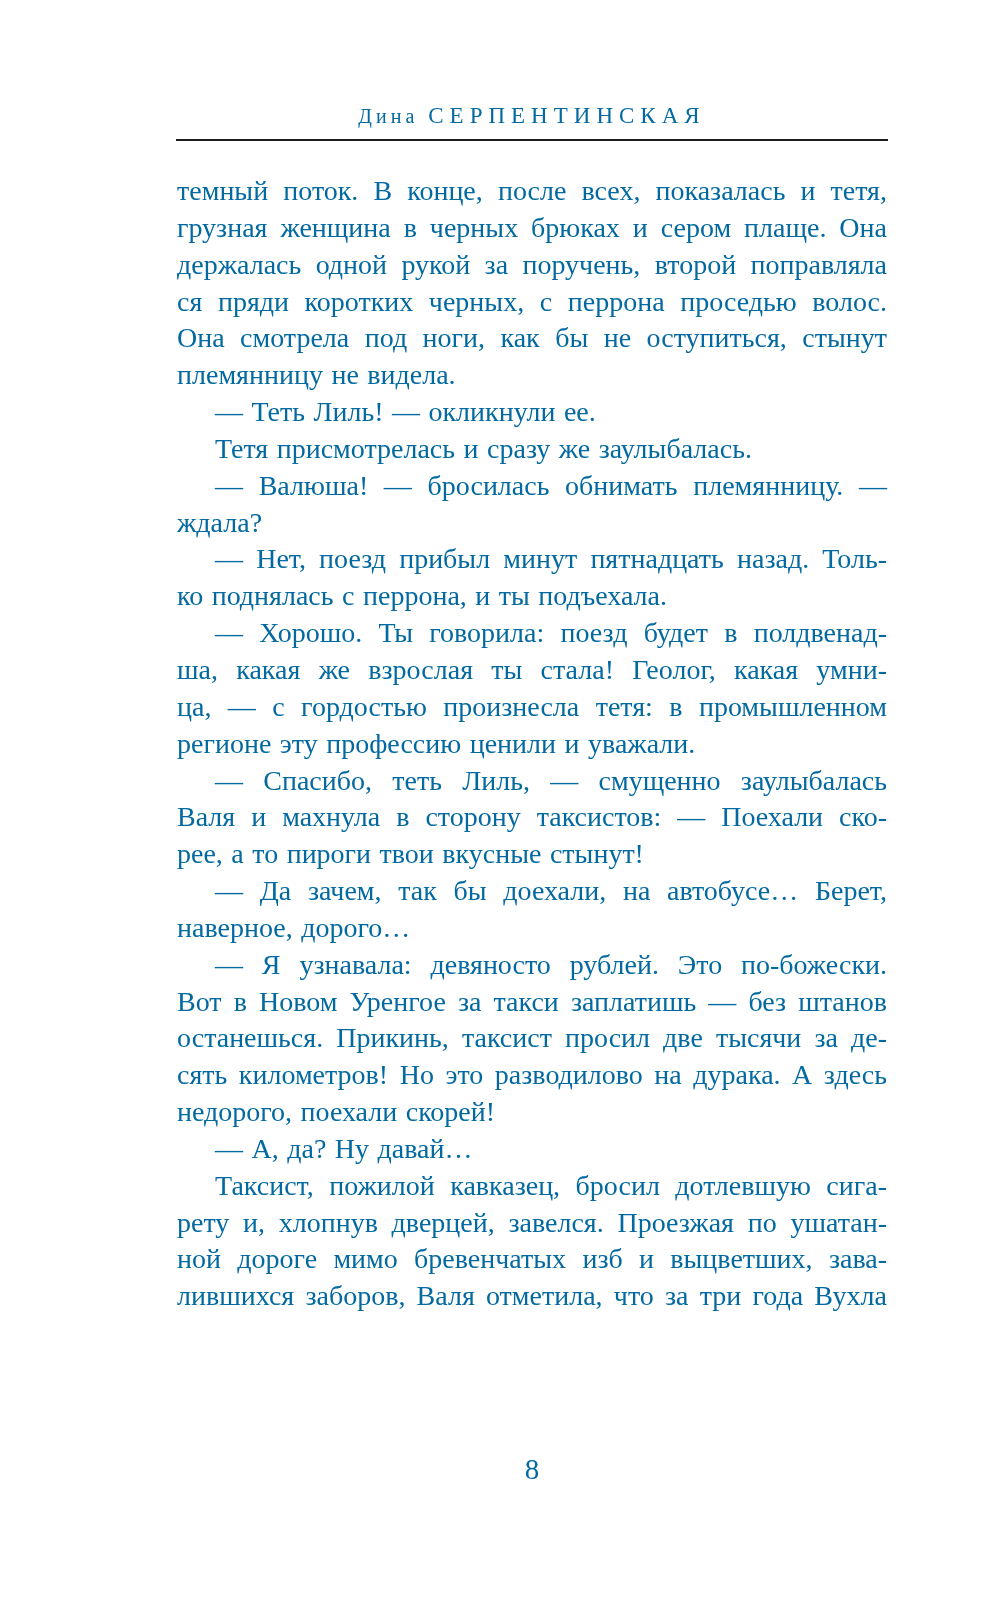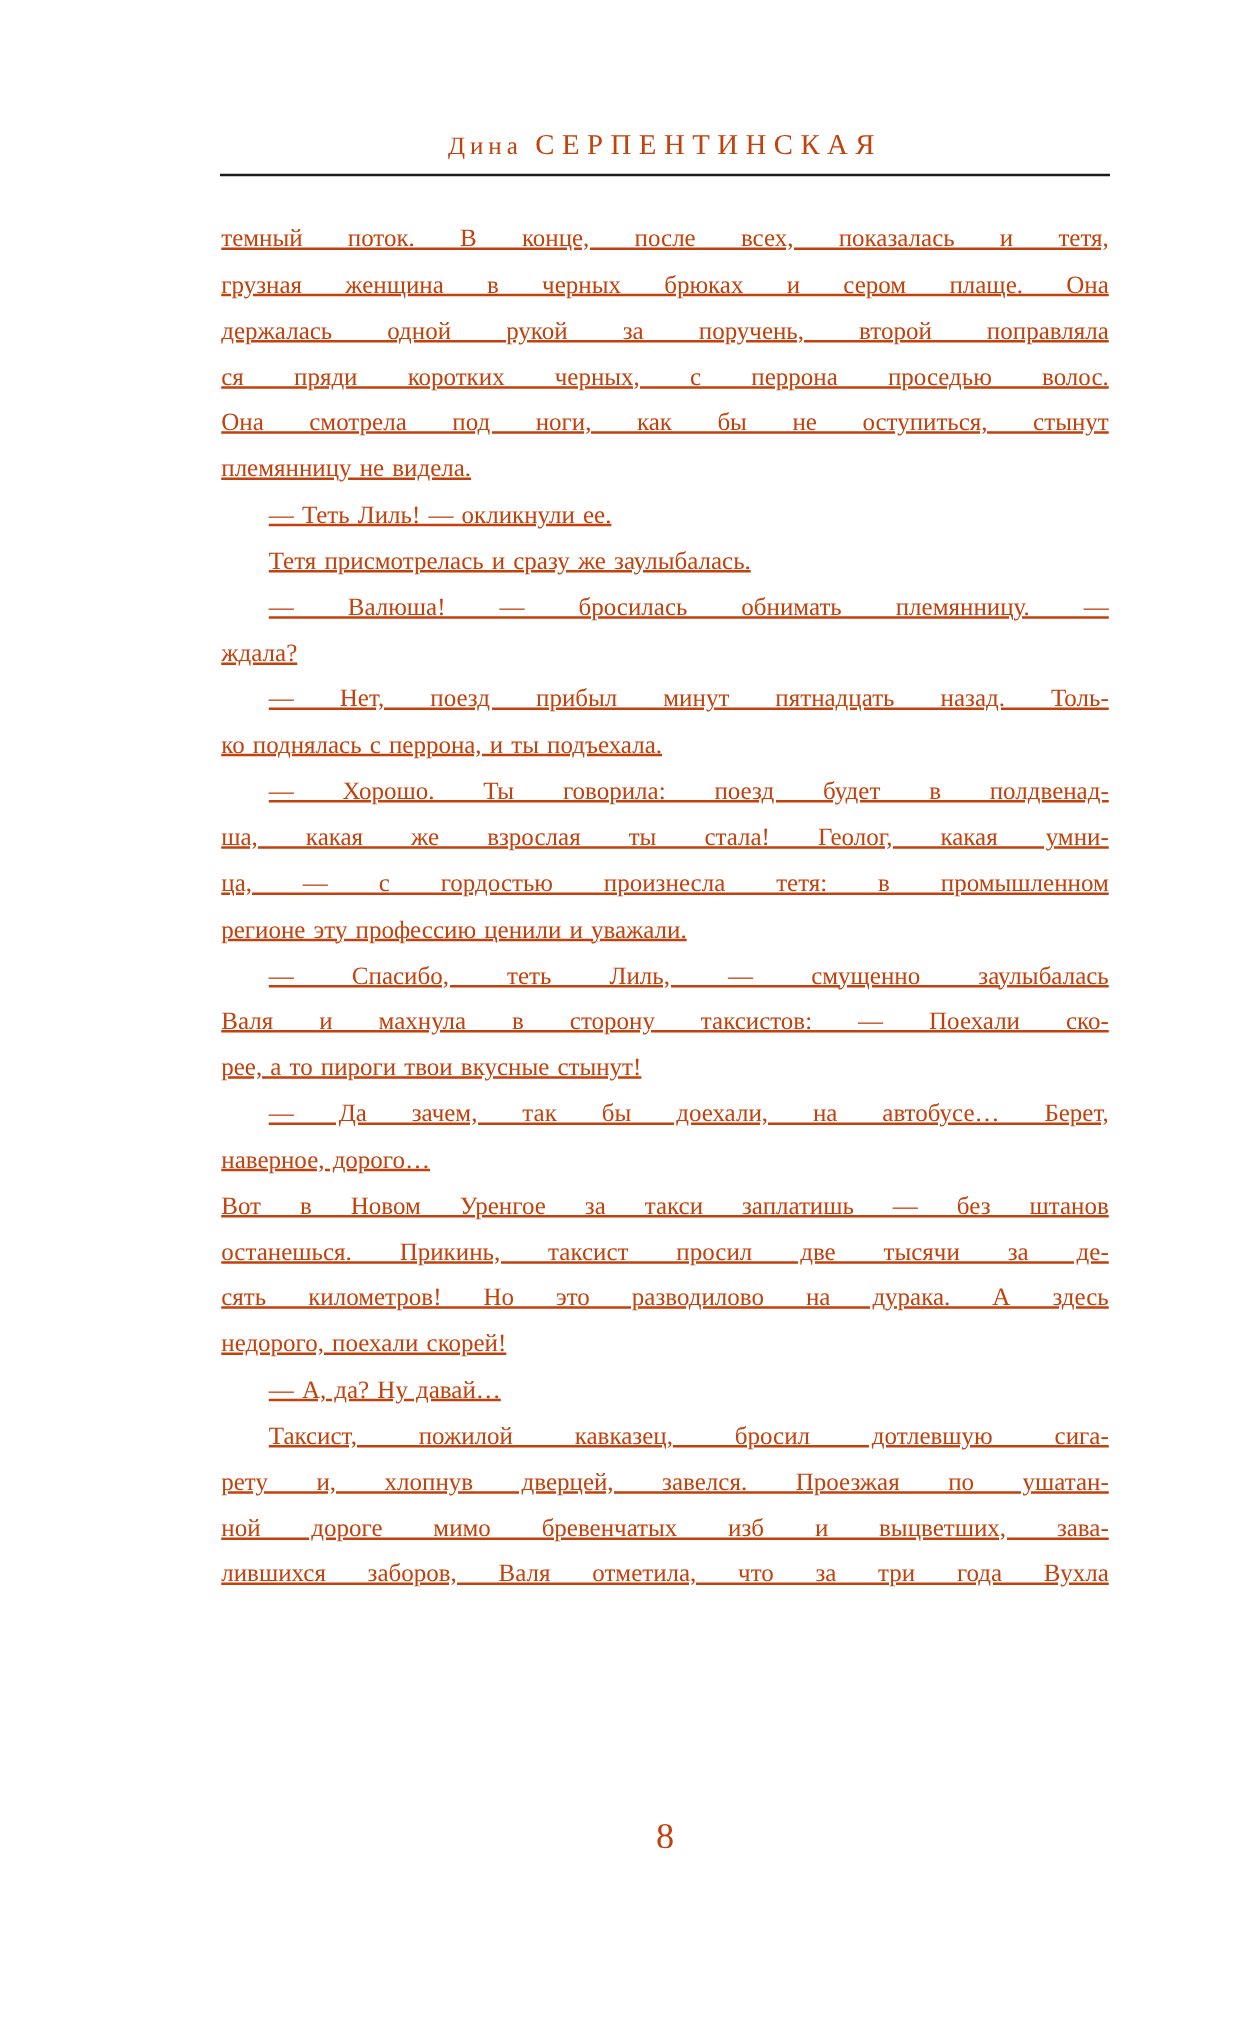--- a/index.html
+++ b/index.html
@@ -7,21 +7,21 @@
     padding: 0;
     background: #ffffff;
   }
   .page {
     position: relative;
     width: 1000px;
     height: 1616px;
     background: #ffffff;
     overflow: hidden;
     font-family: "Liberation Serif", "DejaVu Serif", serif;
-    color: #c2410c;
+    color: #0369a1;
   }
   .running-head {
     position: absolute;
     top: 103px;
     left: 177px;
     width: 710px;
     text-align: center;
     white-space: nowrap;
   }
   .author-first {
@@ -41,27 +41,26 @@
     height: 2px;
     background: #1c1c1c;
   }
   .text-block {
     position: absolute;
     top: 173px;
     left: 177px;
     width: 710px;
   }
   .line {
-    font-size: 20px;
+    font-size: 28px;
     line-height: 36.85px;
     word-spacing: 1.5px;
     text-align: justify;
     text-align-last: left;
     white-space: normal;
-    text-decoration: underline;
   }
   .line.just {
     text-align-last: justify;
   }
   .line.ind {
     padding-left: 38px;
   }
   .folio {
     position: absolute;
     top: 1452px;
@@ -115,20 +114,21 @@
       <div class="para">
         <div class="line just ind">— Спасибо, теть Лиль, — смущенно заулыбалась</div>
         <div class="line just">Валя и махнула в сторону таксистов: — Поехали ско-</div>
         <div class="line">рее, а то пироги твои вкусные стынут!</div>
       </div>
       <div class="para">
         <div class="line just ind">— Да зачем, так бы доехали, на автобусе… Берет,</div>
         <div class="line">наверное, дорого…</div>
       </div>
       <div class="para">
+        <div class="line just ind">— Я узнавала: девяносто рублей. Это по-божески.</div>
         <div class="line just">Вот в Новом Уренгое за такси заплатишь — без штанов</div>
         <div class="line just">останешься. Прикинь, таксист просил две тысячи за де-</div>
         <div class="line just">сять километров! Но это разводилово на дурака. А здесь</div>
         <div class="line">недорого, поехали скорей!</div>
       </div>
       <div class="para">
         <div class="line ind">— А, да? Ну давай…</div>
       </div>
       <div class="para">
         <div class="line just ind">Таксист, пожилой кавказец, бросил дотлевшую сига-</div>

